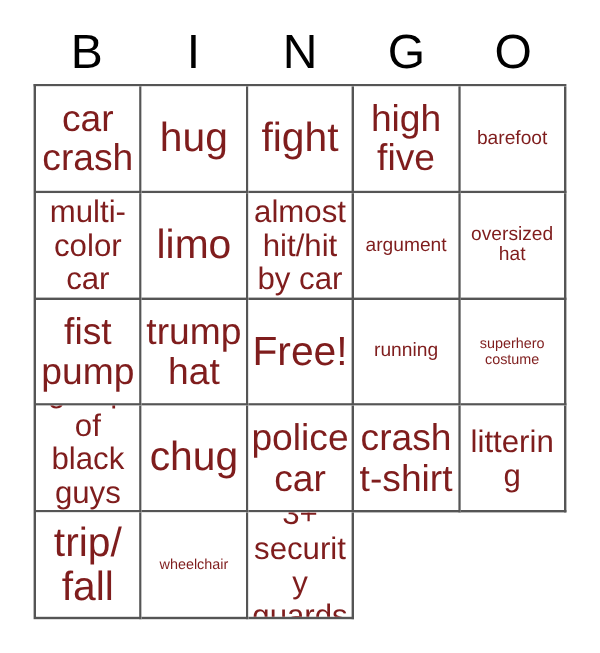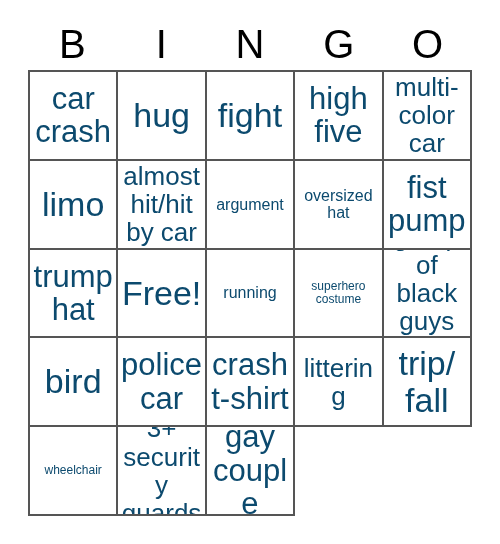--- a/index.html
+++ b/index.html
@@ -70,21 +70,21 @@
     text-align: center;
     padding: 1px 2px;
     overflow: hidden;
     background: #ffffff;
   }
   .cell-text {
     display: block;
     width: 100%;
     line-height: 1.08;
     word-wrap: break-word;
-    color: #0c4a6e;
+    color: #7f1d1d;
   }
 
   
   .fs-xl  { font-size: 34px; }
   .fs-lg  { font-size: 31px; }
   .fs-md  { font-size: 26px; }
   .fs-sm  { font-size: 26px; }
   .fs-xs  { font-size: 16px; }
   .fs-xxs { font-size: 12px; }
 </style>
@@ -110,20 +110,23 @@
         <span class="cell-text fs-xl">hug</span>
       </div>
     <div class="cell">
         <span class="cell-text fs-xl">fight</span>
       </div>
     <div class="cell">
         <span class="cell-text fs-lg">high five</span>
       </div>
 
     <div class="cell">
+        <span class="cell-text fs-xs">barefoot</span>
+      </div>
+    <div class="cell">
         <span class="cell-text fs-sm">multi-color car</span>
       </div>
     <div class="cell">
         <span class="cell-text fs-xl">limo</span>
       </div>
     <div class="cell">
         <span class="cell-text fs-sm">almost hit/hit by car</span>
       </div>
     <div class="cell">
         <span class="cell-text fs-xs">argument</span>
@@ -145,39 +148,36 @@
         <span class="cell-text fs-xs">running</span>
       </div>
 
     <div class="cell">
         <span class="cell-text fs-xxs">superhero costume</span>
       </div>
     <div class="cell">
         <span class="cell-text fs-sm">group of black guys 3+</span>
       </div>
     <div class="cell">
-        <span class="cell-text fs-xl">bird</span>
+        <span class="cell-text fs-xl">chug</span>
       </div>
     <div class="cell">
         <span class="cell-text fs-lg">police car</span>
       </div>
     <div class="cell">
         <span class="cell-text fs-lg">crash t-shirt</span>
       </div>
 
     <div class="cell">
         <span class="cell-text fs-md">littering</span>
       </div>
     <div class="cell">
         <span class="cell-text fs-xl">trip/ fall</span>
       </div>
     <div class="cell">
         <span class="cell-text fs-xxs">wheelchair</span>
       </div>
     <div class="cell">
         <span class="cell-text fs-sm">3+ security guards</span>
       </div>
-    <div class="cell">
-        <span class="cell-text fs-lg">gay couple</span>
-      </div>
   </div>
 
 </div>
 
 </body></html>

